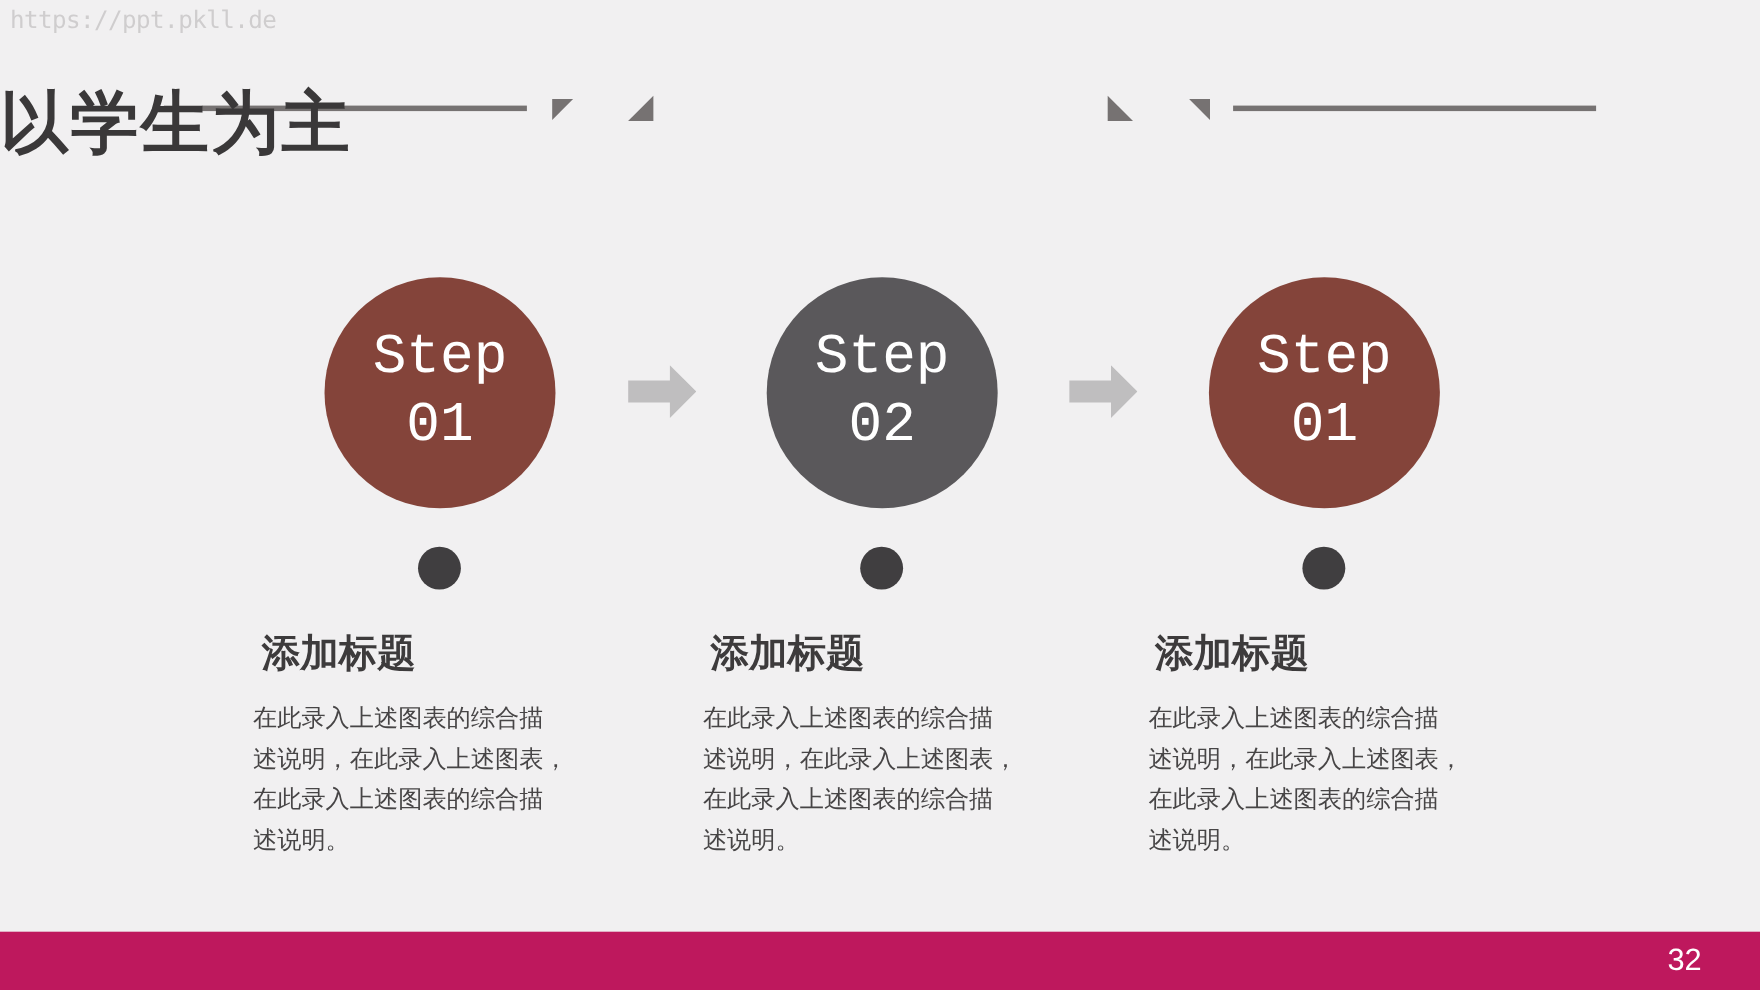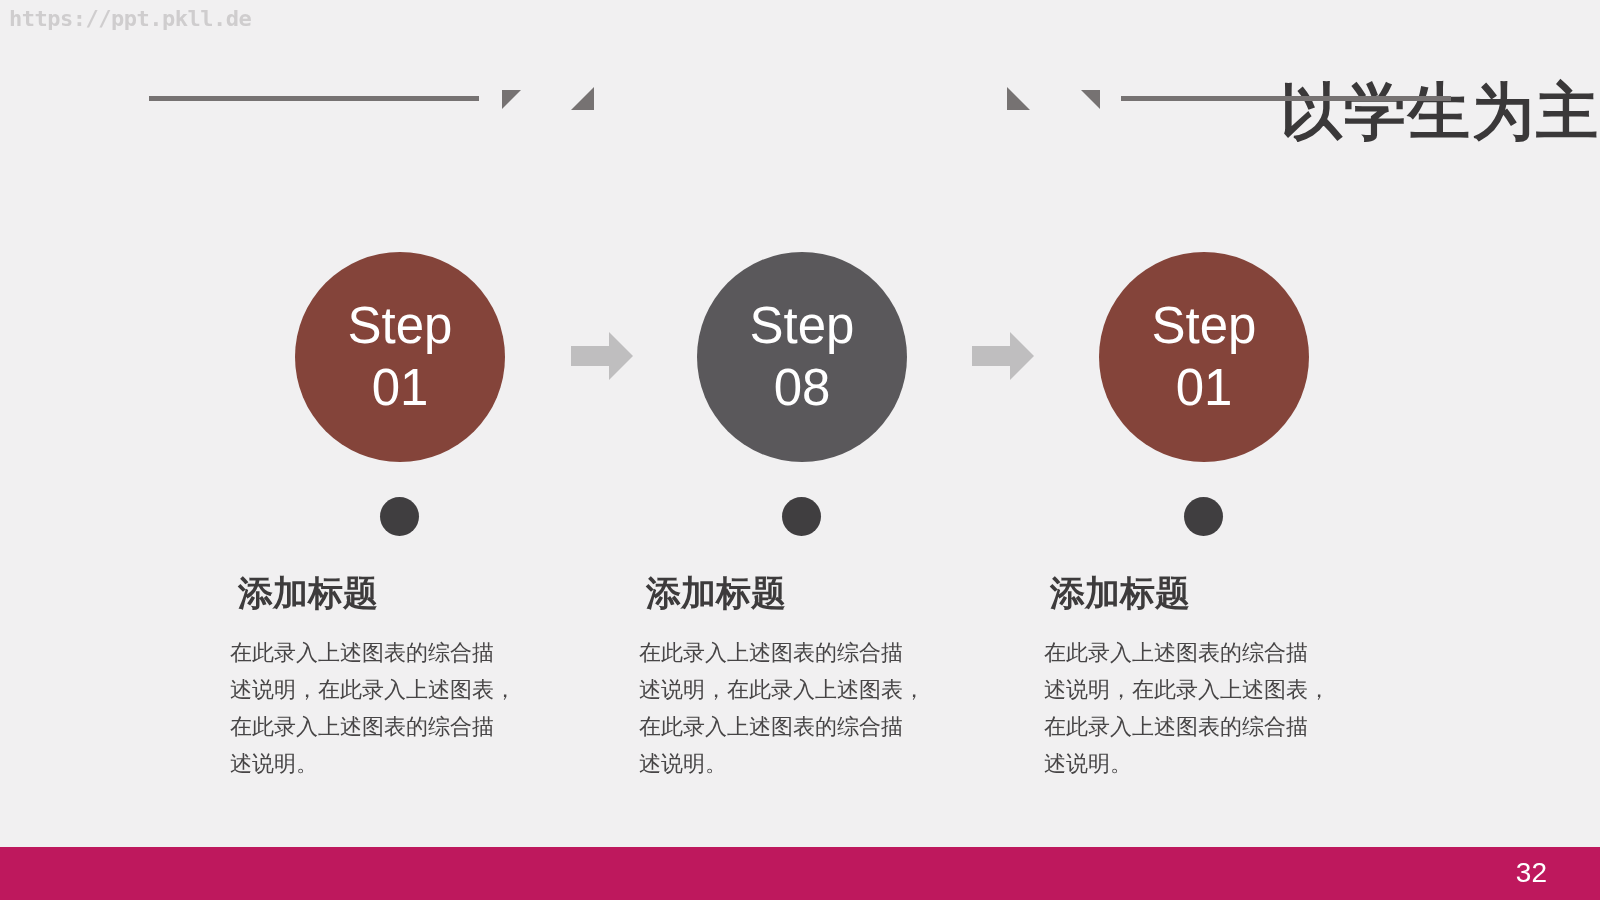--- a/index.html
+++ b/index.html
@@ -5,39 +5,40 @@
   html, body { margin: 0; padding: 0; }
   body {
     width: 1600px; height: 900px; overflow: hidden;
     background: #f1f0f1;
     position: relative;
     font-family: "Liberation Sans", "DejaVu Sans", sans-serif;
   }
   .watermark {
     position: absolute; left: 9px; top: 6px;
     font-family: "DejaVu Sans Mono", "Liberation Mono", monospace;
-    font-weight: bold; font-size: 22px; color: #cfcdce;
+    font-weight: normal; font-size: 22px; color: #cfcdce;
     letter-spacing: -0.5px;
   }
   .rule {
     position: absolute; height: 5px; background: #767272;
   }
   .tri { position: absolute; width: 0; height: 0; }
   .title {
     position: absolute; top: 70px; left: 0; width: 1600px;
-    text-align: right;
+    text-align: left;
     font-family: "DejaVu Sans", sans-serif;
     font-weight: bold; font-size: 62px; color: #3a3839;
     letter-spacing: 2px;
   }
   .step {
     position: absolute; top: 252px;
     width: 210px; height: 210px; border-radius: 50%;
     display: flex; flex-direction: column; align-items: center; justify-content: center;
     color: #ffffff;
+    font-family: Liberation Mono, monospace;
   }
   .step .word { font-size: 51px; line-height: 62px; }
   .step .num { font-size: 51px; line-height: 62px; text-align: center; }
   .arrow {
     position: absolute; top: 332px; width: 62px; height: 48px;
   }
   .dot {
     position: absolute; top: 497px; width: 39px; height: 39px;
     border-radius: 50%; background: #403e40;
   }
@@ -87,21 +88,21 @@
 <div class="heading" style="left:238px;">添加标题</div>
 <div class="body" style="left:230px;">
   <div>在此录入上述图表的综合描</div>
   <div>述说明，在此录入上述图表，</div>
   <div>在此录入上述图表的综合描</div>
   <div>述说明。</div>
 </div>
 
 <div class="step" style="left:697px; background:#5a585b;">
   <div class="word">Step</div>
-  <div class="num">08</div>
+  <div class="num">02</div>
 </div>
 <svg class="arrow" style="left:972px;" viewBox="0 0 62 48">
   <polygon points="0,14 38,14 38,0 62,24 38,48 38,34 0,34" fill="#bfbebf"></polygon>
 </svg>
 <div class="dot" style="left:782px;"></div>
 <div class="heading" style="left:646px;">添加标题</div>
 <div class="body" style="left:639px;">
   <div>在此录入上述图表的综合描</div>
   <div>述说明，在此录入上述图表，</div>
   <div>在此录入上述图表的综合描</div>

